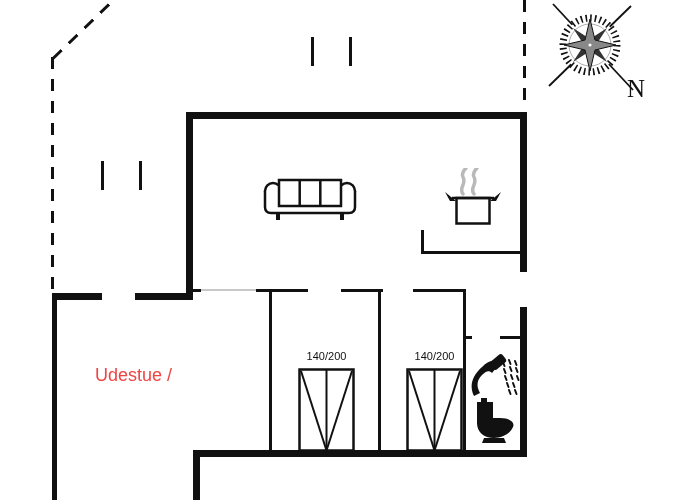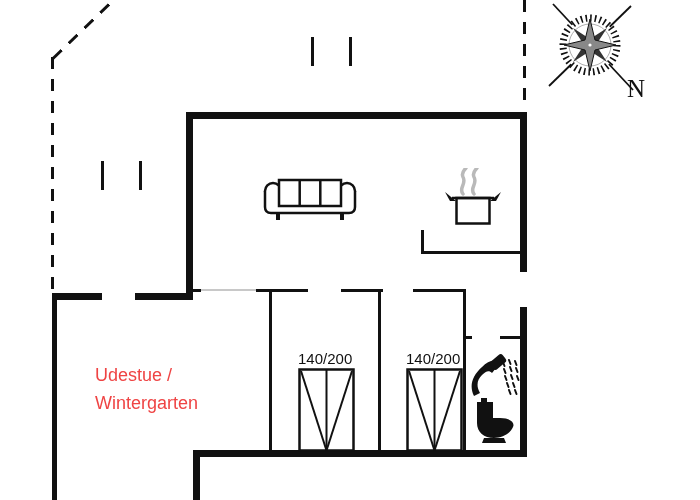--- a/index.html
+++ b/index.html
@@ -8,21 +8,21 @@
   .wall{position:absolute;background:#111;}
   .wall-thin{position:absolute;background:#111;}
   .opening{position:absolute;background:#c8c8c8;}
   .tick{position:absolute;width:3px;height:29px;background:#111;}
   .dash-v{position:absolute;width:3px;
           background:repeating-linear-gradient(to bottom,#111 0 12px,transparent 12px 22px);}
   .dash-diag{position:absolute;height:3px;transform-origin:0 50%;
           background:repeating-linear-gradient(to right,#111 0 12px,transparent 12px 22px);}
   .icon{position:absolute;}
   .room-label{position:absolute;font-size:18px;line-height:28px;color:#ef4444;}
-  .bed-label{position:absolute;width:57px;text-align:left;font-size:15px;color:#111;}
+  .bed-label{position:absolute;width:57px;text-align:center;font-size:11px;color:#111;}
   .north-label{font-family:"Liberation Serif",serif;}
 </style>
 </head>
 <body>
 
 <div class="plan">
 
   <div class="dash-diag" style="left:53px;top:57px;width:84px;transform:rotate(-44deg);"></div>
   <div class="dash-v" style="left:51px;top:57px;height:236px;"></div>
   <div class="dash-v" style="left:523px;top:0px;height:110px;"></div>
@@ -124,16 +124,15 @@
     <circle cx="57" cy="45" r="27" fill="#fff" stroke="#111" stroke-width="7" stroke-dasharray="1.6 3.1"></circle>
     <circle cx="57" cy="45" r="21" fill="#fff" stroke="#999" stroke-width="0.8"></circle>
     <polygon points="74,28 57,39 40,28 51,45 40,62 57,51 74,62 63,45" fill="#333"></polygon>
     <polygon points="57,19 62,40 83,45 62,50 57,71 52,50 31,45 52,40" fill="#888" stroke="#111" stroke-width="1"></polygon>
     <circle cx="57" cy="45" r="1.6" fill="#fff"></circle>
     <text x="94" y="97" font-size="25" fill="#111" class="north-label">N</text>
   </svg>
 
   <div class="room-label" style="left:95px;top:361px;">
     <div>Udestue /</div>
-    <div>Wintergarten</div>
   </div>
 
 </div>
 
 </body></html>

